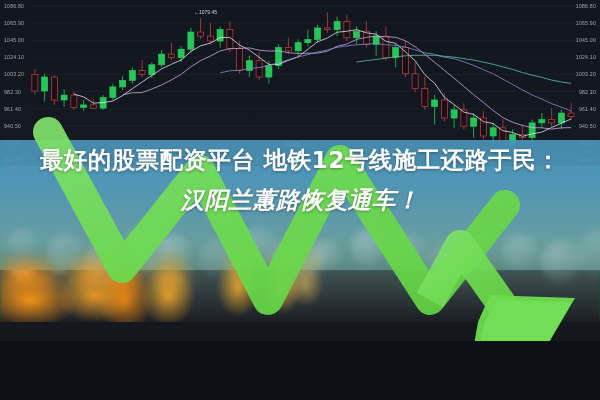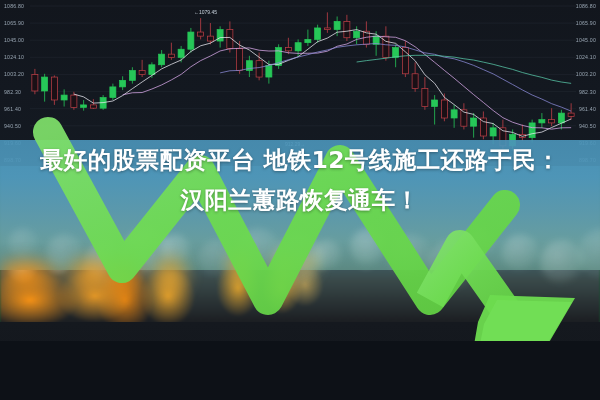--- a/index.html
+++ b/index.html
@@ -108,21 +108,21 @@
     text-align:center;
     color:#ffffff;
     font-weight:bold;
     font-size:23.5px;
     line-height:40px;
     letter-spacing:.4px;
     text-shadow:0 1px 3px rgba(0,0,0,.35);
     font-family:"DejaVu Sans","Liberation Sans",sans-serif;
   }
   .headline .l1{display:block;}
-  .headline .l2{display:block;}
+  .headline .l2{display:block;font-style:italic;}
 
   
   .arrow-layer{position:absolute;left:0;top:0;width:600px;height:400px;pointer-events:none;}
 </style>
 </head>
 <body>
 
 <div id="stage">
 
   <div class="bokeh-bg"></div>

